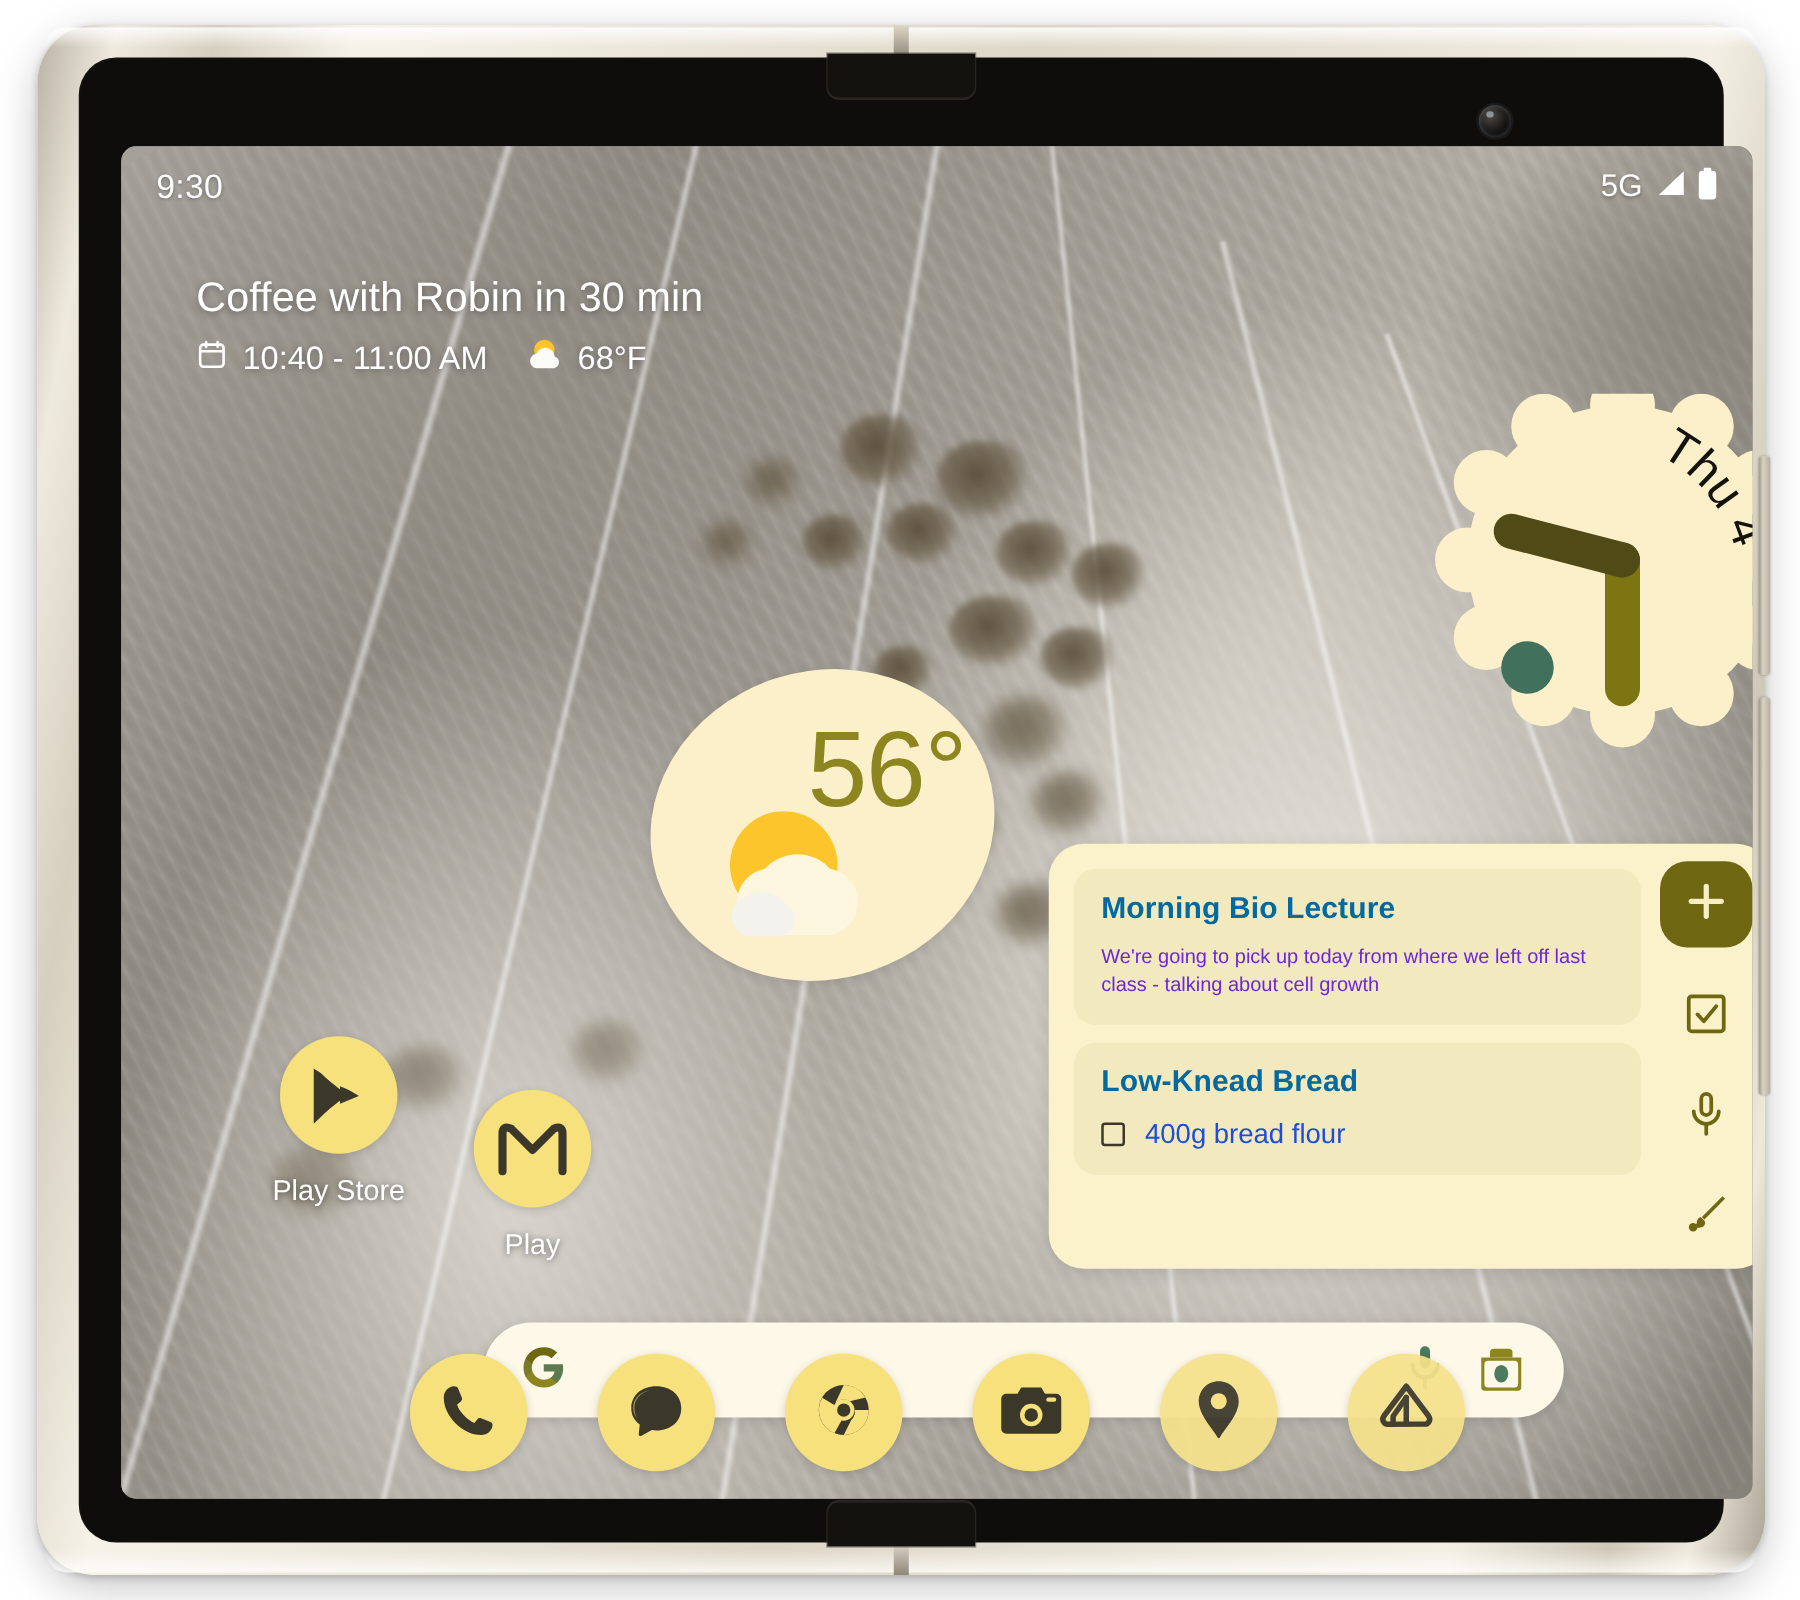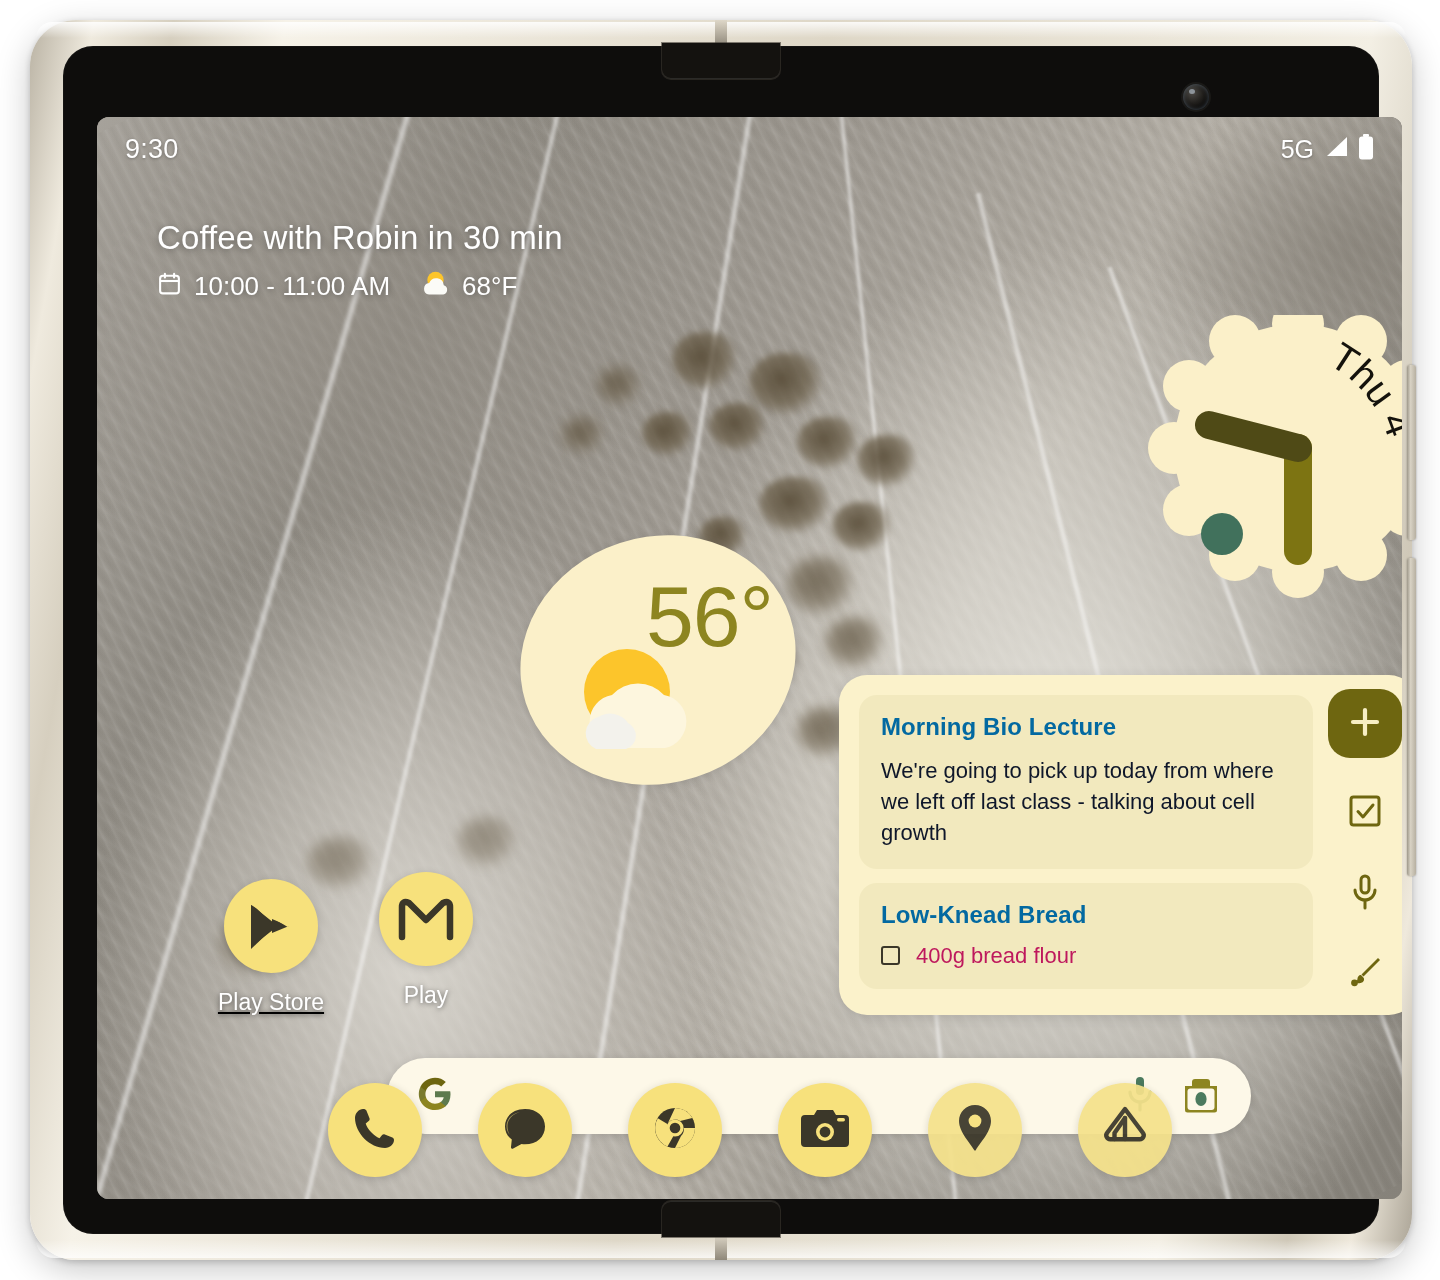--- a/index.html
+++ b/index.html
@@ -182,23 +182,23 @@
   .keep-widget{
     position:absolute; left:742px; top:558px; width:578px; height:340px;
     background:#fbf2cb; border-radius:28px; overflow:hidden;
     display:flex; box-shadow:0 3px 14px rgba(0,0,0,.12);
   }
   .keep-notes{ flex:1; padding:20px 0 0 20px; display:flex; flex-direction:column; gap:14px; }
   .note-card{
     background:#f2e9be; border-radius:18px; padding:18px 22px 20px 22px;
   }
   .note-title{ font-size:24px; font-weight:700; color:#0369a1; letter-spacing:.1px; }
-  .note-body{ font-size:22px; color:#0f172a; line-height:1.42; margin-top:14px; }
+  .note-body{ font-size:16px; color:#6d28d9; line-height:1.42; margin-top:14px; }
   .note-list{ margin-top:14px; display:flex; flex-direction:column; gap:14px; }
-  .note-item{ display:flex; align-items:center; gap:16px; font-size:22px; color:#be185d; }
+  .note-item{ display:flex; align-items:center; gap:16px; font-size:22px; color:#1d4ed8; }
   .chk{
     width:19px; height:19px; border:2.2px solid #3b3729; border-radius:3px; flex:none;
   }
   .keep-rail{
     width:104px; flex:none; padding:14px 0 12px 0;
     display:flex; flex-direction:column; align-items:center; justify-content:flex-start;
     gap:0;
   }
   .keep-add{
     width:74px; height:74px; border-radius:22px; background:#6e6610;
@@ -325,21 +325,21 @@
         <div class="ss-title">Coffee with Robin in 30 min</div>
         <div class="ss-sub">
           <span>
             <svg width="25" height="25" viewBox="0 0 24 24">
               <rect x="3" y="4.5" width="18" height="17" rx="2.6" fill="none" stroke="#fff" stroke-width="2"></rect>
               <line x1="3" y1="9.6" x2="21" y2="9.6" stroke="#fff" stroke-width="2"></line>
               <line x1="7.6" y1="2.6" x2="7.6" y2="6.2" stroke="#fff" stroke-width="2" stroke-linecap="round"></line>
               <line x1="16.4" y1="2.6" x2="16.4" y2="6.2" stroke="#fff" stroke-width="2" stroke-linecap="round"></line>
             </svg>
           </span>
-          <span>10:00 - 11:00 AM</span>
+          <span>10:40 - 11:00 AM</span>
           <span class="sep"></span>
           <span>
             <svg width="30" height="28" viewBox="0 0 30 28">
               <circle cx="15.5" cy="11" r="8.2" fill="#fcc52b"></circle>
               <path d="M9 25.5 a5.8 5.8 0 0 1 0.2 -11.5 a7.6 7.6 0 0 1 14.6 2.2 a4.8 4.8 0 0 1 -0.6 9.3 Z" fill="#fbfbf7"></path>
             </svg>
           </span>
           <span>68°F</span>
         </div>
       </div>
@@ -459,21 +459,21 @@
                 <path d="M30 3 L13.5 19.5 l2 2 L32 5 Z" fill="#6e6610"></path>
                 <path d="M13 20 l2.2 2.2 c1.6 1.6 0.9 4.3 -1.3 5.4 c-2.1 1.1 -5.2 0.6 -6.7 -0.9
                          c1.9 -0.4 2.2 -1.9 2.3 -3.2 c0.1 -1.9 1.9 -4.1 3.5 -3.5 Z" fill="#6e6610"></path>
                 <circle cx="6.5" cy="27.8" r="3.4" fill="#6e6610"></circle>
               </svg>
             </span>
           </div>
         </div>
       </div>
 
-      <div class="app" style="left:110px; top:762px;text-decoration:underline;">
+      <div class="app" style="left:110px; top:712px;">
         <div class="app-circle">
           <svg width="52" height="52" viewBox="0 0 52 52">
             <path d="M8 4 L36 26 L8 48 Z" fill="#3b3729"></path>
             <path d="M8 4 L36 26 L8 48 Z" fill="none" stroke="#f7e17c" stroke-width="4" stroke-linejoin="round"></path>
             <path d="M6 3 L30 26 L6 49 Z" fill="#3b3729"></path>
             <path d="M27 19 L44 26 L27 33 Z" fill="#3b3729"></path>
             <line x1="6" y1="3" x2="44" y2="26" stroke="#f7e17c" stroke-width="3.2"></line>
           </svg>
         </div>
         <div class="app-label">Play Store</div>

